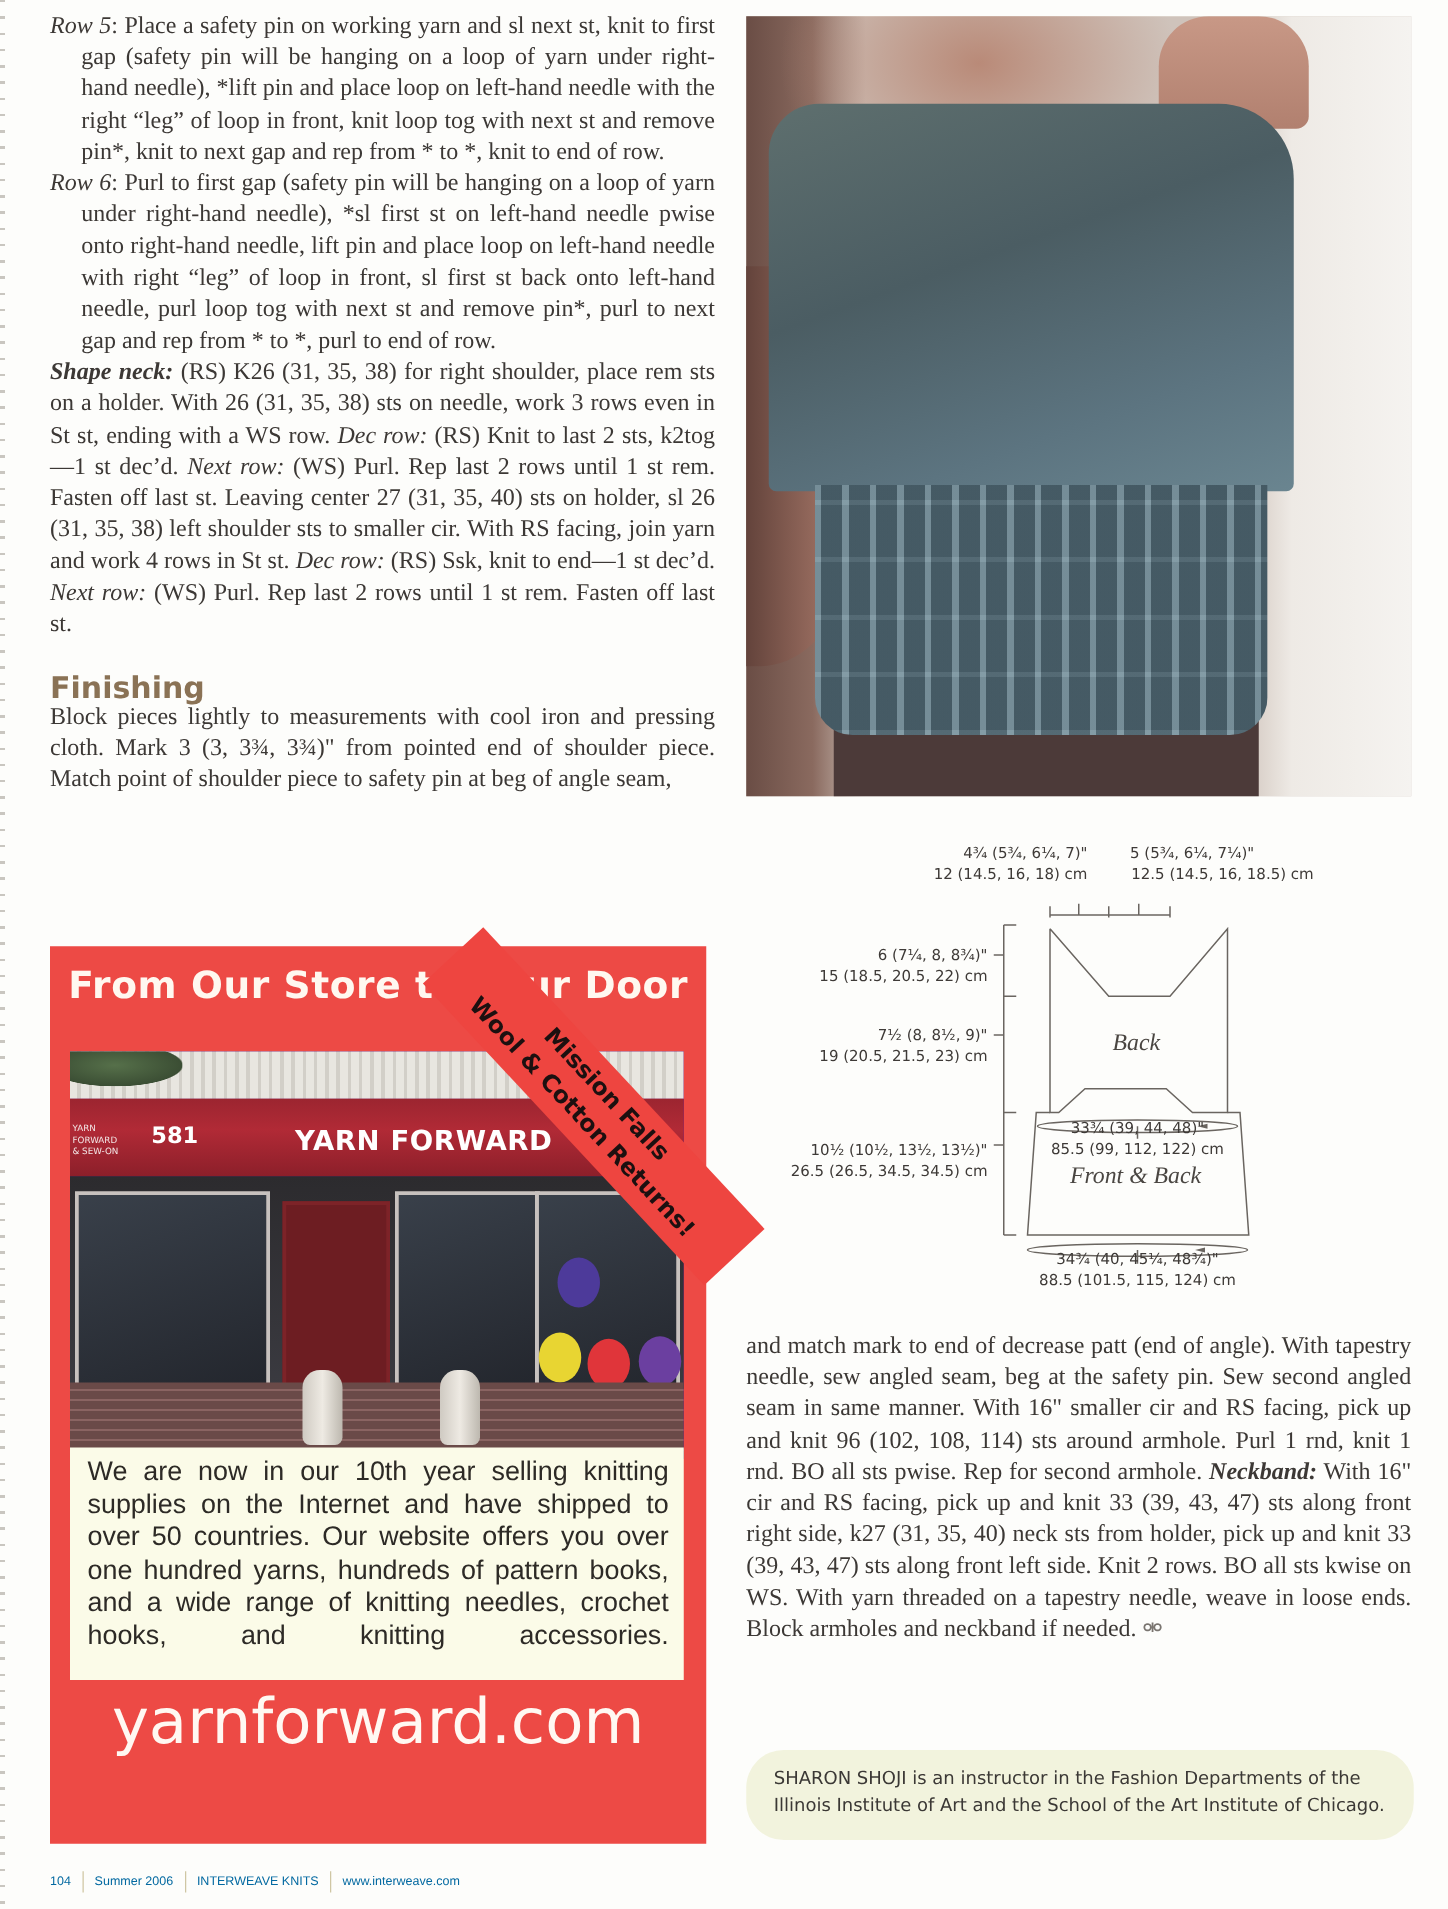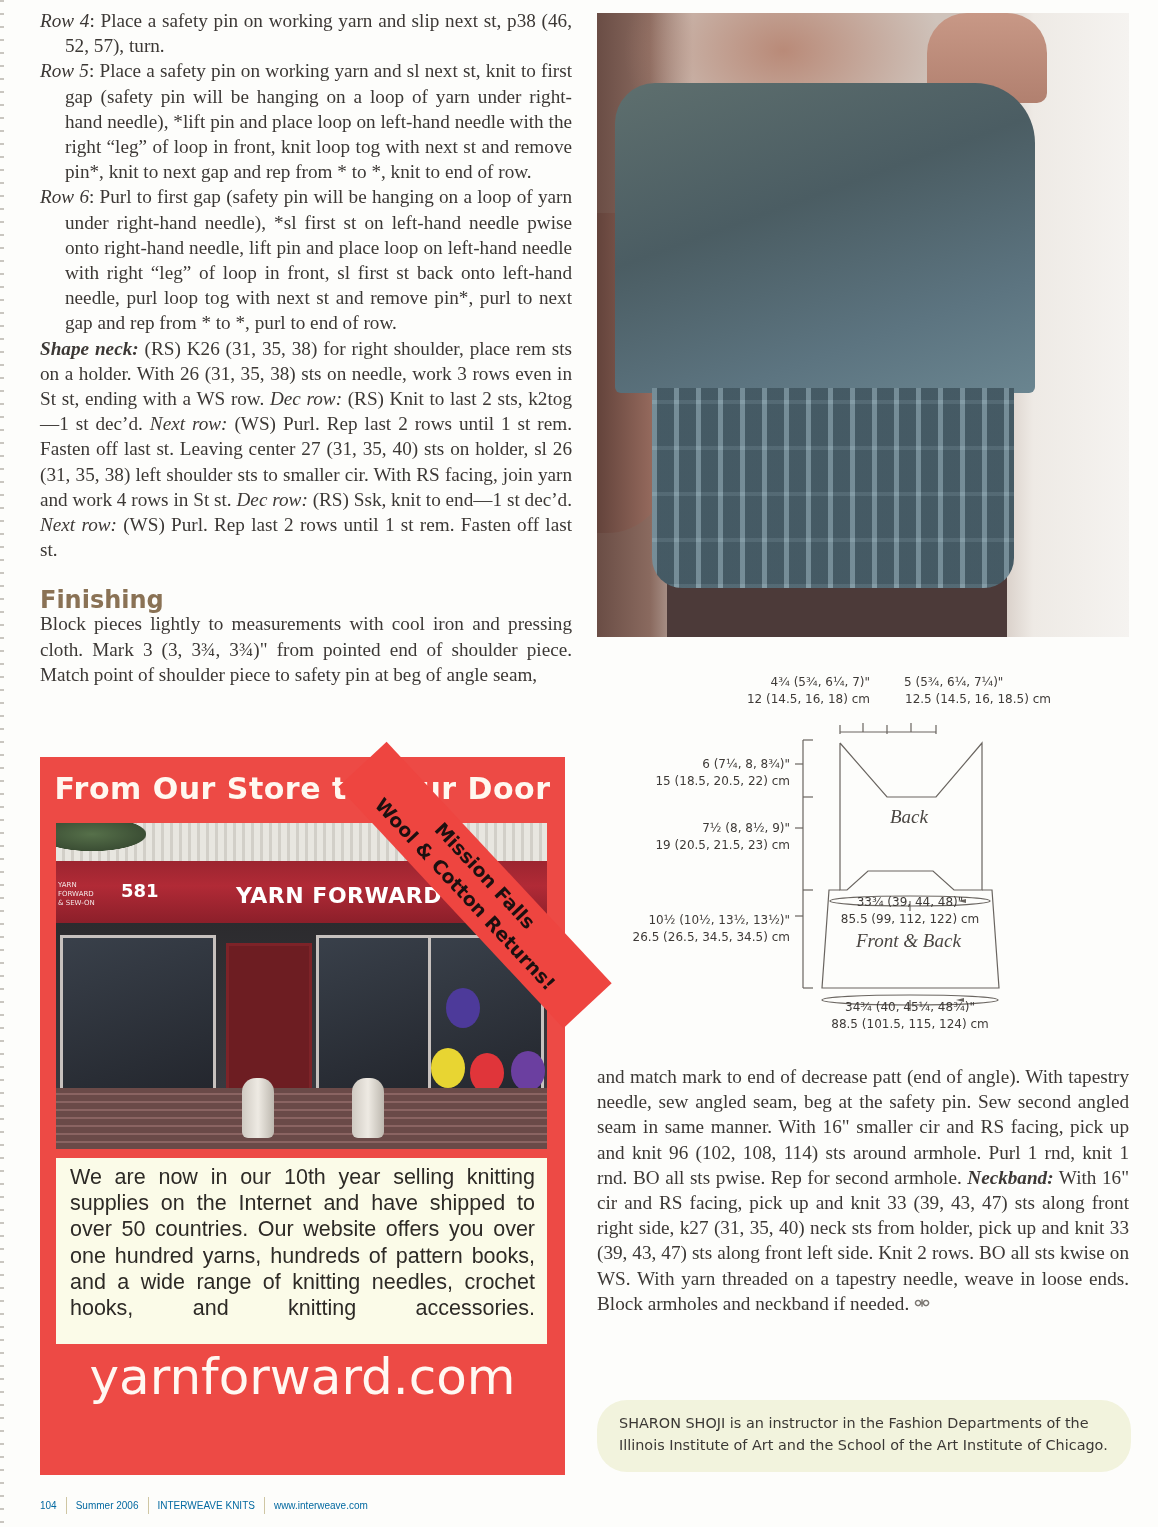--- a/index.html
+++ b/index.html
@@ -85,21 +85,21 @@
   .ad {
     position:absolute; left:40px; top:757px; width:525px; height:718px;
     background:#ed4a45;
   }
   .ad-headline {
     position:absolute; left:0; top:14px; width:525px; text-align:center;
     font-family:"DejaVu Sans", "Liberation Sans", sans-serif; font-weight:bold;
     font-size:30px; color:#fff8f0; letter-spacing:0.5px;
   }
   .ad-photo {
-    position:absolute; left:16px; top:66px; width:491px; height:326px;
+    position:absolute; left:16px; top:84px; width:491px; height:326px;
     overflow:hidden; background:#701a75;
   }
   .ad-photo .siding {
     position:absolute; left:0; top:0; width:100%; height:38px;
     background: repeating-linear-gradient(90deg,#e8e6e0 0 6px,#d2cfc8 6px 9px);
   }
   .ad-photo .tree {
     position:absolute; left:0; top:0; width:90px; height:28px;
     background:radial-gradient(ellipse at 40% 40%, #56704a, #3b4e34 70%, rgba(0,0,0,0) 72%);
   }
@@ -184,21 +184,20 @@
     color:#0369a1; display:flex; align-items:center; white-space:nowrap;
   }
   .footer .sep { display:inline-block; width:1px; height:17px; background:#cfc6a3; margin:0 9px; }
 </style>
 </head>
 <body>
 
 <div class="edge-dots"></div>
 
 <div class="col-left body-text">
-  <p class="para hang"><span class="it">Row 4</span><span>: Place a safety pin on working yarn and slip next st, p38 (46, 52, 57), turn.</span></p>
   <p class="para hang"><span class="it">Row 5</span><span>: Place a safety pin on working yarn and sl next st, knit to first gap (safety pin will be hanging on a loop of yarn under right-hand needle), *lift pin and place loop on left-hand needle with the right “leg” of loop in front, knit loop tog with next st and remove pin*, knit to next gap and rep from * to *, knit to end of row.</span></p>
   <p class="para hang"><span class="it">Row 6</span><span>: Purl to first gap (safety pin will be hanging on a loop of yarn under right-hand needle), *sl first st on left-hand needle pwise onto right-hand needle, lift pin and place loop on left-hand needle with right “leg” of loop in front, sl first st back onto left-hand needle, purl loop tog with next st and remove pin*, purl to next gap and rep from * to *, purl to end of row.</span></p>
   <p class="para"><span class="bi">Shape neck:</span><span> (RS) K26 (31, 35, 38) for right shoulder, place rem sts on a holder. With 26 (31, 35, 38) sts on needle, work 3 rows even in St st, ending with a WS row. </span><span class="it">Dec row:</span><span> (RS) Knit to last 2 sts, k2tog—1 st dec’d. </span><span class="it">Next row:</span><span> (WS) Purl. Rep last 2 rows until 1 st rem. Fasten off last st. Leaving center 27 (31, 35, 40) sts on holder, sl 26 (31, 35, 38) left shoulder sts to smaller cir. With RS facing, join yarn and work 4 rows in St st. </span><span class="it">Dec row:</span><span> (RS) Ssk, knit to end—1 st dec’d. </span><span class="it">Next row:</span><span> (WS) Purl. Rep last 2 rows until 1 st rem. Fasten off last st.</span></p>
   <h3 class="section-heading">Finishing</h3>
   <p class="para">Block pieces lightly to measurements with cool iron and pressing cloth. Mark 3 (3, 3¾, 3¾)" from pointed end of shoulder piece. Match point of shoulder piece to safety pin at beg of angle seam,</p>
 </div>
 
 <div class="photo" title="Back view of model wearing blue-gray knitted sleeveless top with lace hem">
   <div class="arm-up"></div>
   <div class="arm-left"></div>
@@ -263,21 +262,21 @@
     <div>26.5 (26.5, 34.5, 34.5) cm</div>
   </div>
   <div class="s-label center" style="left:210px; top:224px; width:200px;">
     <div>33¾ (39, 44, 48)"</div>
     <div>85.5 (99, 112, 122) cm</div>
   </div>
   <div class="s-label center" style="left:200px; top:329px; width:220px;">
     <div>34¾ (40, 45¼, 48¾)"</div>
     <div>88.5 (101.5, 115, 124) cm</div>
   </div>
-  <div class="s-piece-label" style="left:290px; top:138px;">Back</div>
+  <div class="s-piece-label" style="left:290px; top:156px;">Back</div>
   <div class="s-piece-label" style="left:256px; top:262px;">Front &amp; Back</div>
 </div>
 
 <div class="col-right-text body-text">
   <p class="para"><span>and match mark to end of decrease patt (end of angle). With tapestry needle, sew angled seam, beg at the safety pin. Sew second angled seam in same manner. With 16" smaller cir and RS facing, pick up and knit 96 (102, 108, 114) sts around armhole. Purl 1 rnd, knit 1 rnd. BO all sts pwise. Rep for second armhole. </span><span class="bi">Neckband:</span><span> With 16" cir and RS facing, pick up and knit 33 (39, 43, 47) sts along front right side, k27 (31, 35, 40) neck sts from holder, pick up and knit 33 (39, 43, 47) sts along front left side. Knit 2 rows. BO all sts kwise on WS. With yarn threaded on a tapestry needle, weave in loose ends. Block armholes and neckband if needed.</span> <span style="color:#7a7570;">⚮</span></p>
 </div>
 
 <div class="ad">
   <div class="ad-headline">From Our Store to Your Door</div>
   <div class="ad-photo">

